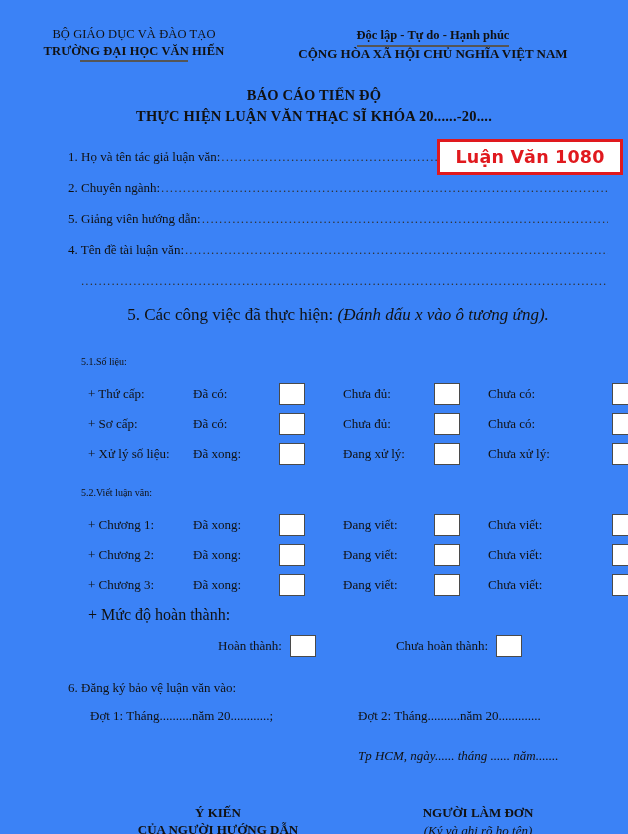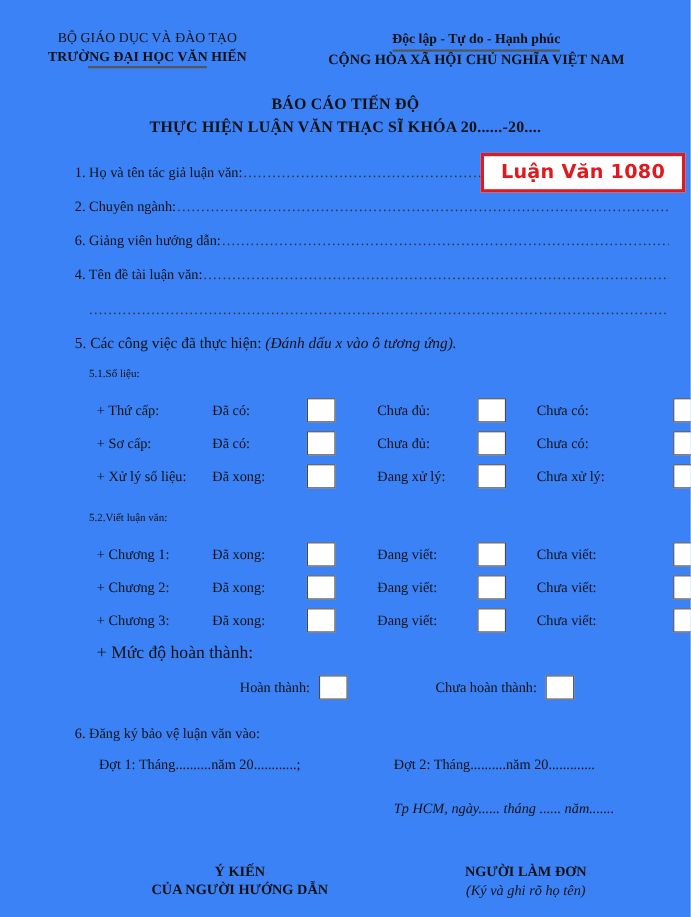--- a/index.html
+++ b/index.html
@@ -131,22 +131,23 @@
     margin-left: 1px;
   }
   .cont-row {
     display: flex;
     margin-bottom: 16px;
     padding-left: 13px;
   }
   .cont-row .dots { margin-left: 0; }
 
   .section-line {
-    margin-bottom: 14px;
-    font-size: 14px;
+    margin-bottom: 31px;
+    font-size: 17px;
+    text-align: center;
   }
   .section-line .hint {
     font-style: italic;
   }
   .subsection {
     margin-bottom: 12px;
     padding-left: 13px;
     font-size: 10px;
   }
 
@@ -275,21 +276,21 @@
       <span class="field-label">1. Họ và tên tác giả luận văn:</span>
       <span class="dots">................................................................................................</span>
     </div>
 
     <div class="field-row">
       <span class="field-label">2. Chuyên ngành:</span>
       <span class="dots">...........................................................................................................................</span>
     </div>
 
     <div class="field-row">
-      <span class="field-label">6. Giảng viên hướng dẫn:</span>
+      <span class="field-label">5. Giảng viên hướng dẫn:</span>
       <span class="dots">...........................................................................................................</span>
     </div>
 
     <div class="field-row">
       <span class="field-label">4. Tên đề tài luận văn:</span>
       <span class="dots">...............................................................................................................</span>
     </div>
 
     <div class="cont-row">
       <span class="dots">.........................................................................................................................................</span>

